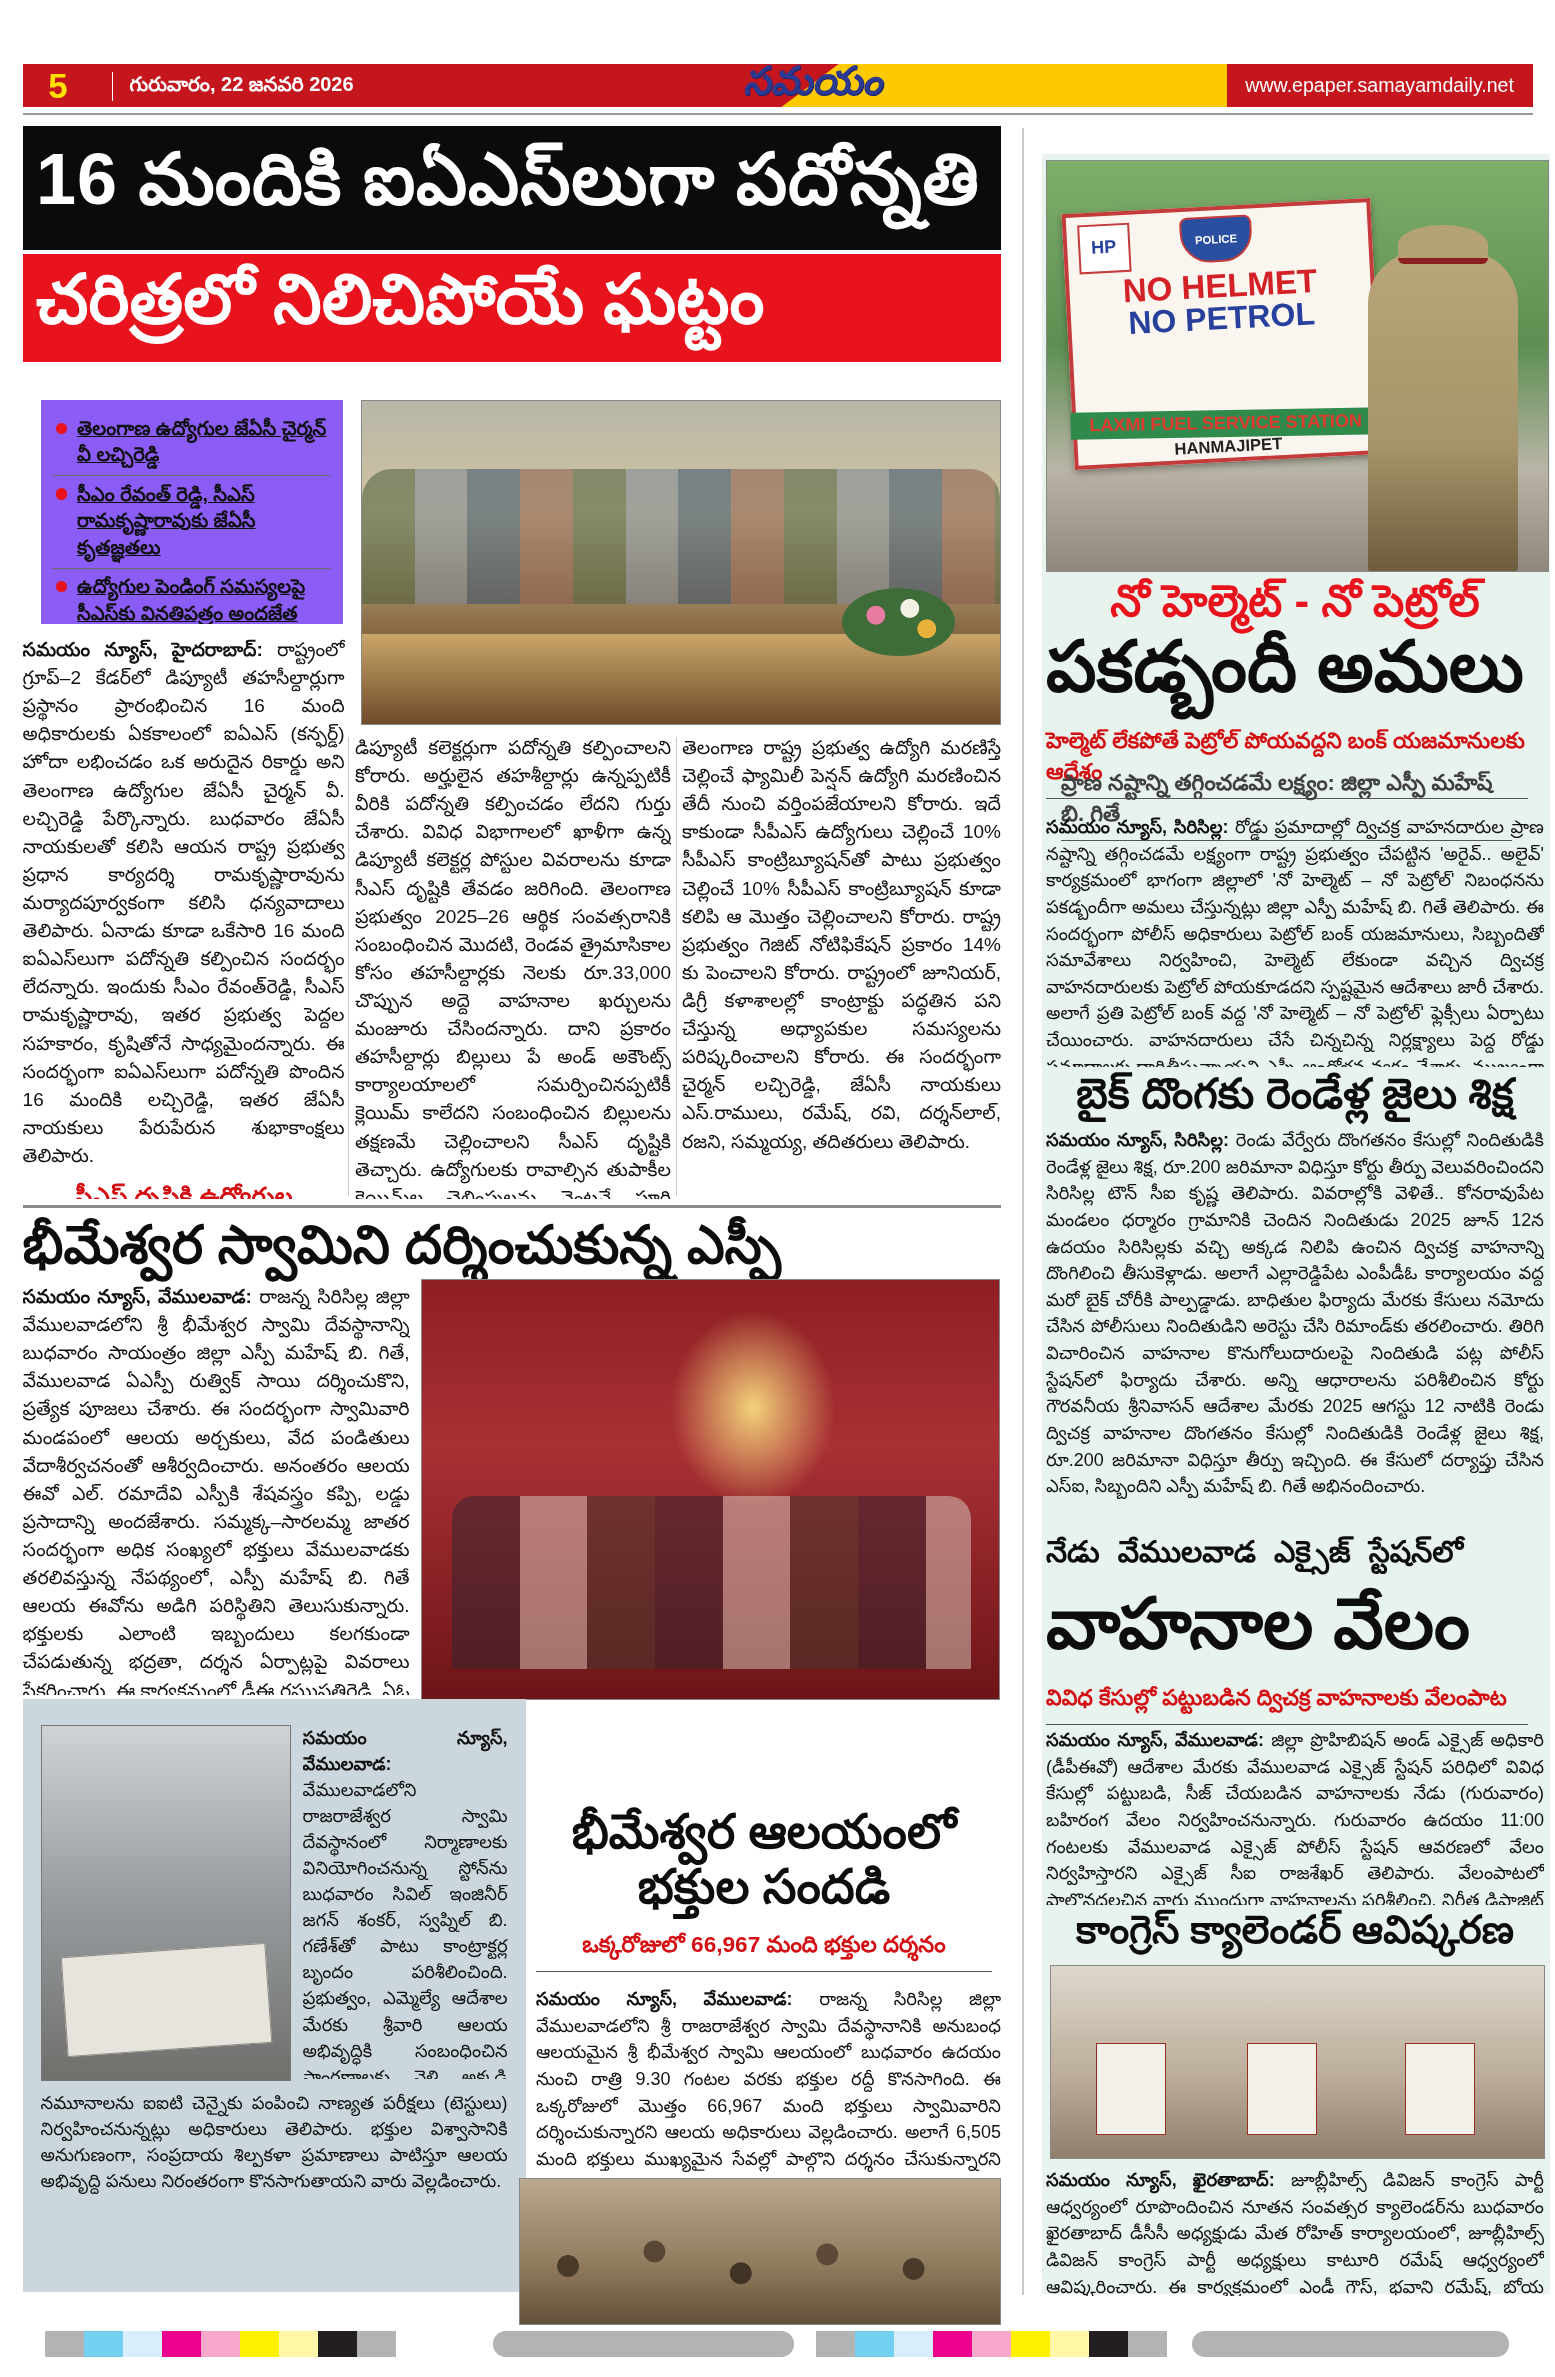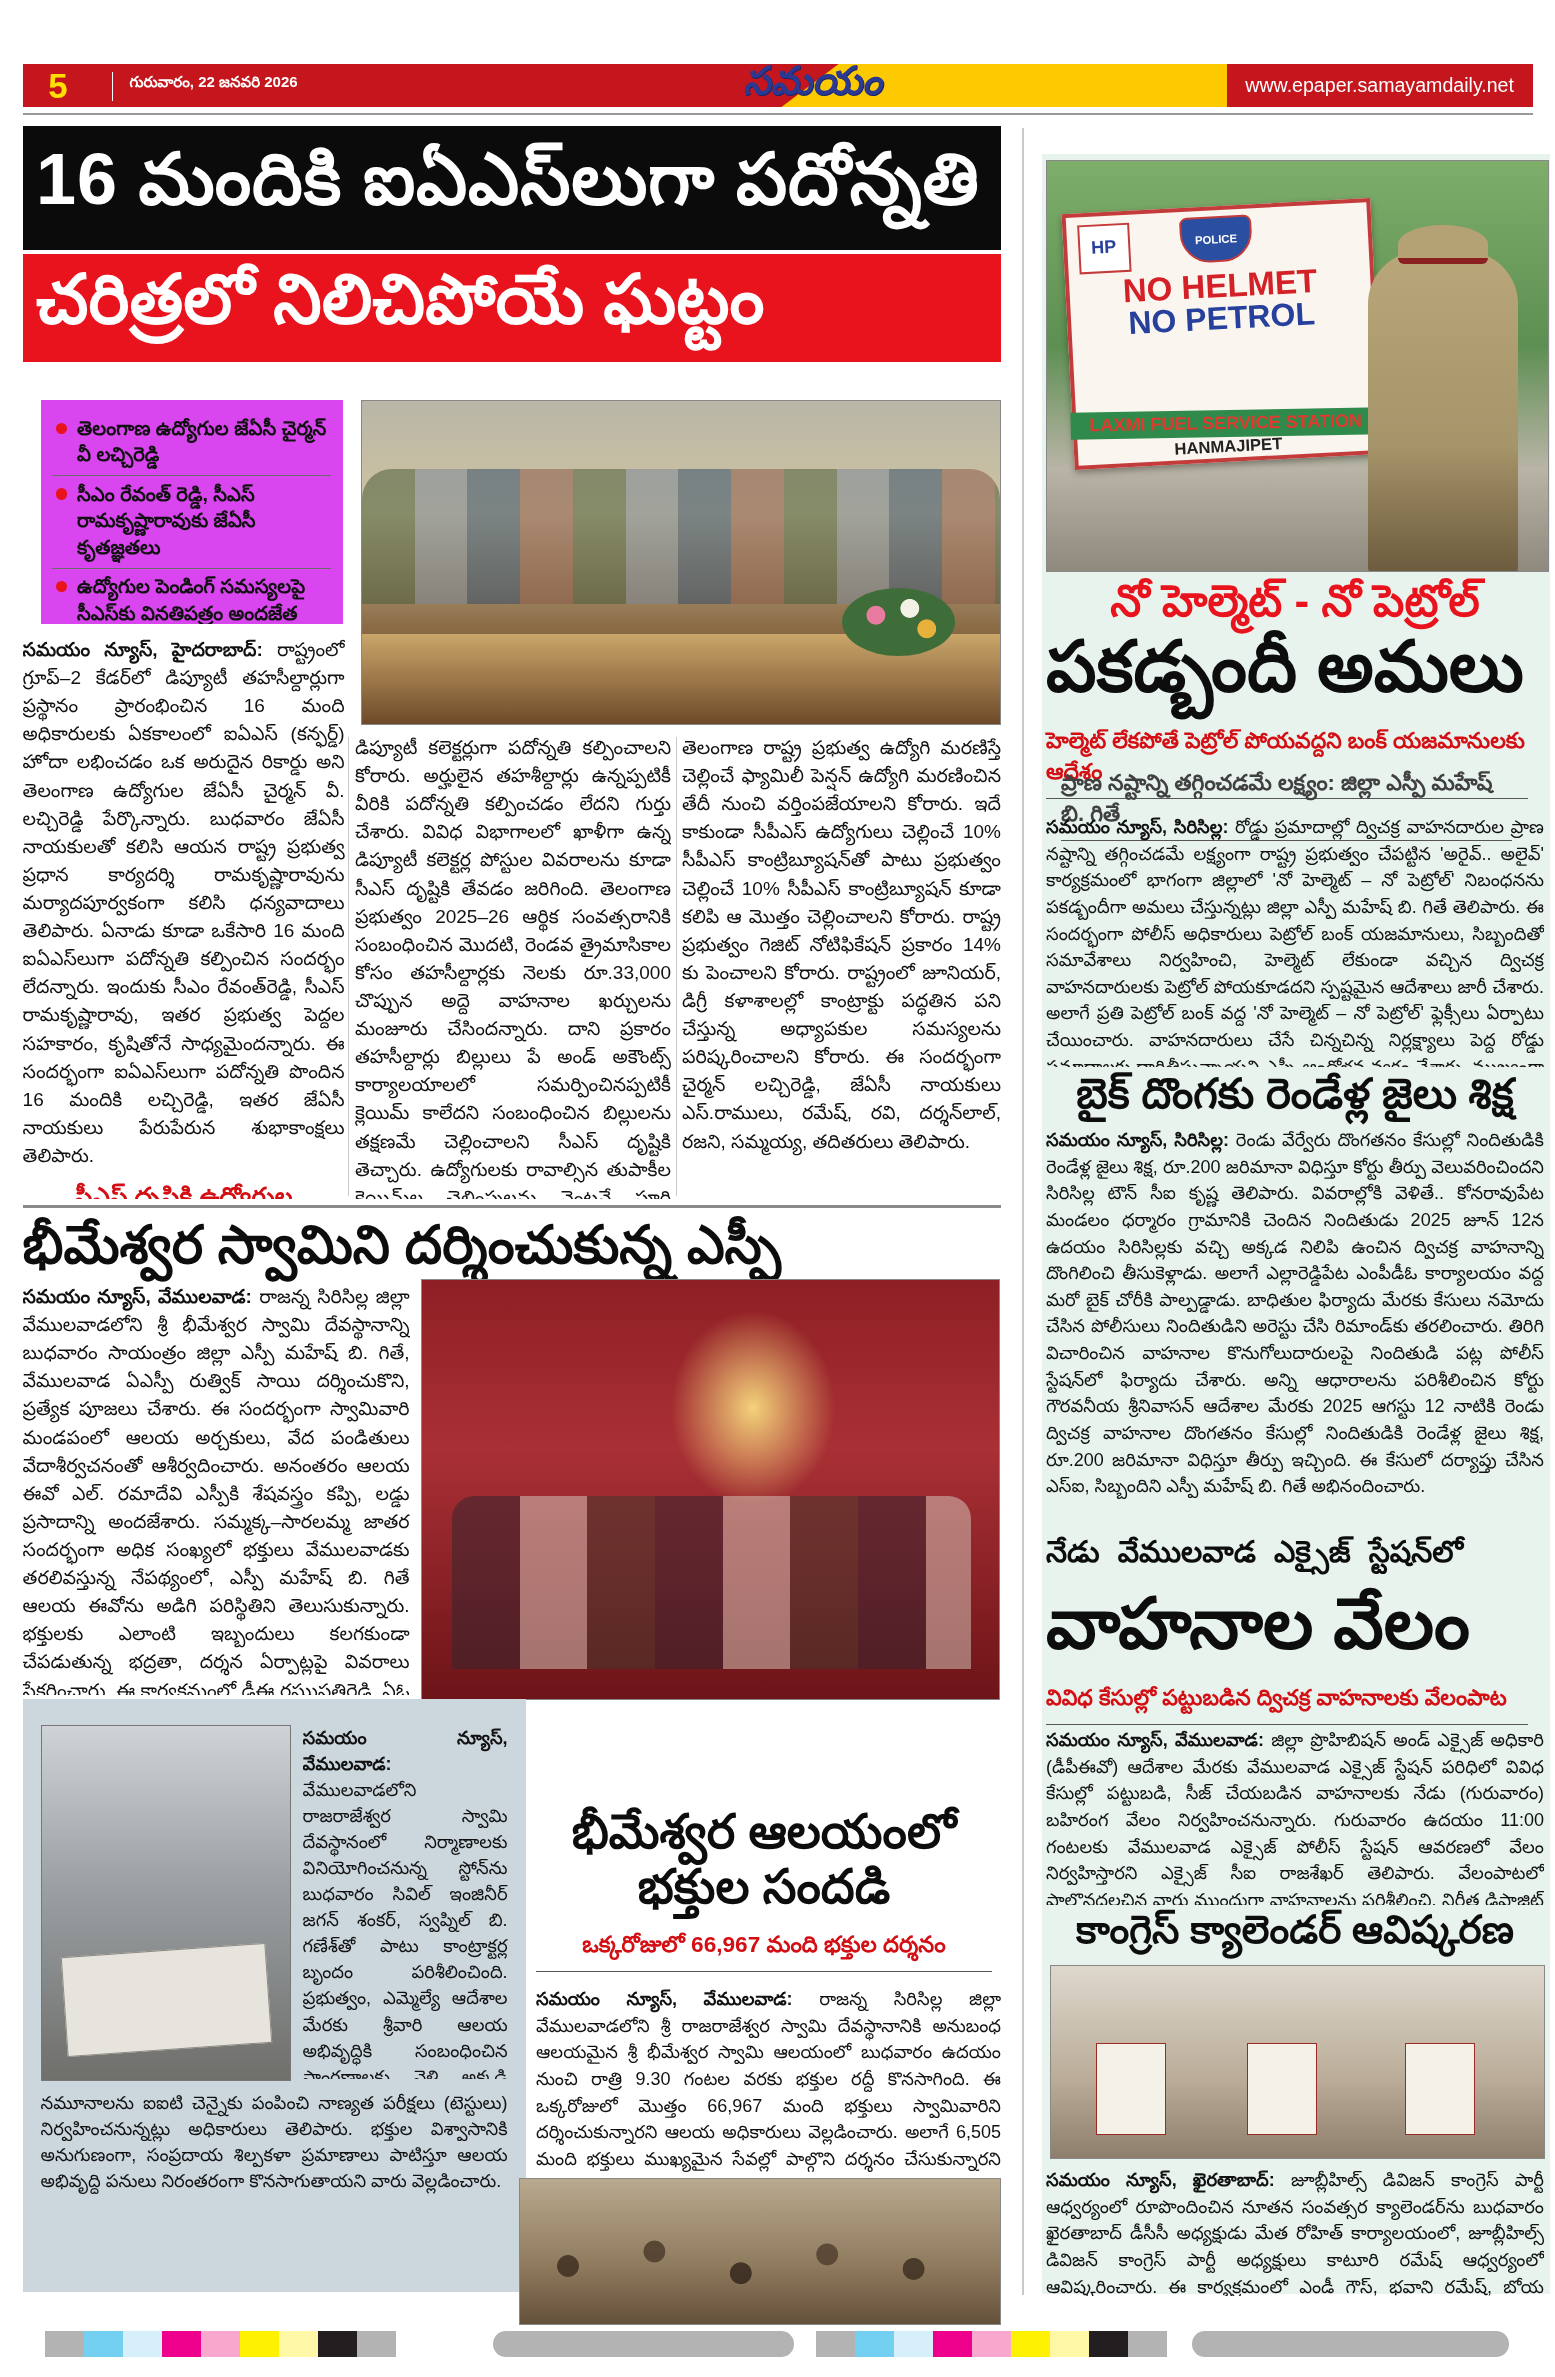--- a/index.html
+++ b/index.html
@@ -9,32 +9,32 @@
   }
   .abs{position:absolute;}
   
   .masthead-bar{left:22.6px;top:64px;width:1510px;height:43px;background:#fdc900;overflow:hidden;}
   .mh-red-left{position:absolute;left:0;top:0;width:816px;height:43px;background:#c4161c;
     clip-path:polygon(0 0,100% 0,93% 100%,0 100%);}
   .mh-red-right{position:absolute;left:1204px;top:0;width:306px;height:43px;background:#c4161c;
     display:flex;align-items:center;justify-content:center;}
   .page-num{position:absolute;left:25.6px;top:1.5px;color:#ffe000;font-size:35px;font-weight:900;}
   .mh-sep{position:absolute;left:89px;top:7.5px;width:1.5px;height:29px;background:#ffffff;}
-  .mh-date{position:absolute;left:107px;top:9px;color:#ffffff;font-size:15px;font-weight:bold;}
+  .mh-date{position:absolute;left:107px;top:9px;color:#ffffff;font-size:20px;font-weight:bold;}
   .mh-title{position:absolute;left:632px;top:0;width:316px;height:43px;display:flex;align-items:center;justify-content:center;
     color:#2b3990;font-size:39px;font-weight:900;font-style:italic;text-shadow:0.8px 0.8px 0 #1a246b;}
   .mh-web{color:#ffffff;font-size:19.6px;}
   .rule{background:#999;}
   
   .hl-black{left:22.6px;top:126px;width:978px;height:124px;background:#0b0b0b;display:flex;align-items:center;padding-left:13.5px;box-sizing:border-box;}
   .hl-black span{color:#fff;font-size:72px;font-weight:900;letter-spacing:0.8px;white-space:nowrap;}
   .hl-red{left:22.6px;top:254px;width:978px;height:108px;background:#e8131c;display:flex;align-items:center;padding-left:13.5px;box-sizing:border-box;}
   .hl-red span{color:#fff;font-size:69px;font-weight:900;white-space:nowrap;}
   
-  .bullet-box{left:41px;top:400px;width:302px;height:224px;background:#d946ef;box-sizing:border-box;padding:10.5px 12px 6px 10.5px;overflow:hidden;}
+  .bullet-box{left:41px;top:400px;width:302px;height:224px;background:#8b5cf6;box-sizing:border-box;padding:10.5px 12px 6px 10.5px;overflow:hidden;text-decoration:underline;}
   .bullet-box ul{margin:0;padding:0;list-style:none;}
   .bullet-box li{position:relative;padding:4.5px 0 7.5px 25.6px;font-size:19.6px;font-weight:bold;line-height:1.35;border-bottom:0.8px solid #6b6b6b;}
   .bullet-box li:last-child{border-bottom:0.8px solid #6b6b6b;}
   .dot{position:absolute;left:4.5px;top:12px;width:11.3px;height:11.3px;border-radius:50%;background:#e8131c;}
   
   .photo{box-sizing:border-box;border:0.8px solid #888;overflow:hidden;position:absolute;}
   .ph-lead{left:361px;top:400px;width:640px;height:325px;background:linear-gradient(180deg,#b9b6a8 0%,#cfc4a0 35%,#8a6b46 70%,#5d4026 100%);}
   .ph-lead .people{position:absolute;left:0;top:68px;width:100%;height:135px;
     background:repeating-linear-gradient(90deg,#4b5d3a 0 53px,#7b8796 53px 105px,#37506b 105px 158px,#8a5a4a 158px 211px);opacity:.55;border-radius:30px 30px 0 0;}
   .ph-lead .desk{position:absolute;left:0;bottom:0;width:100%;height:90px;background:linear-gradient(180deg,#caa66a,#6e4a2a);}

